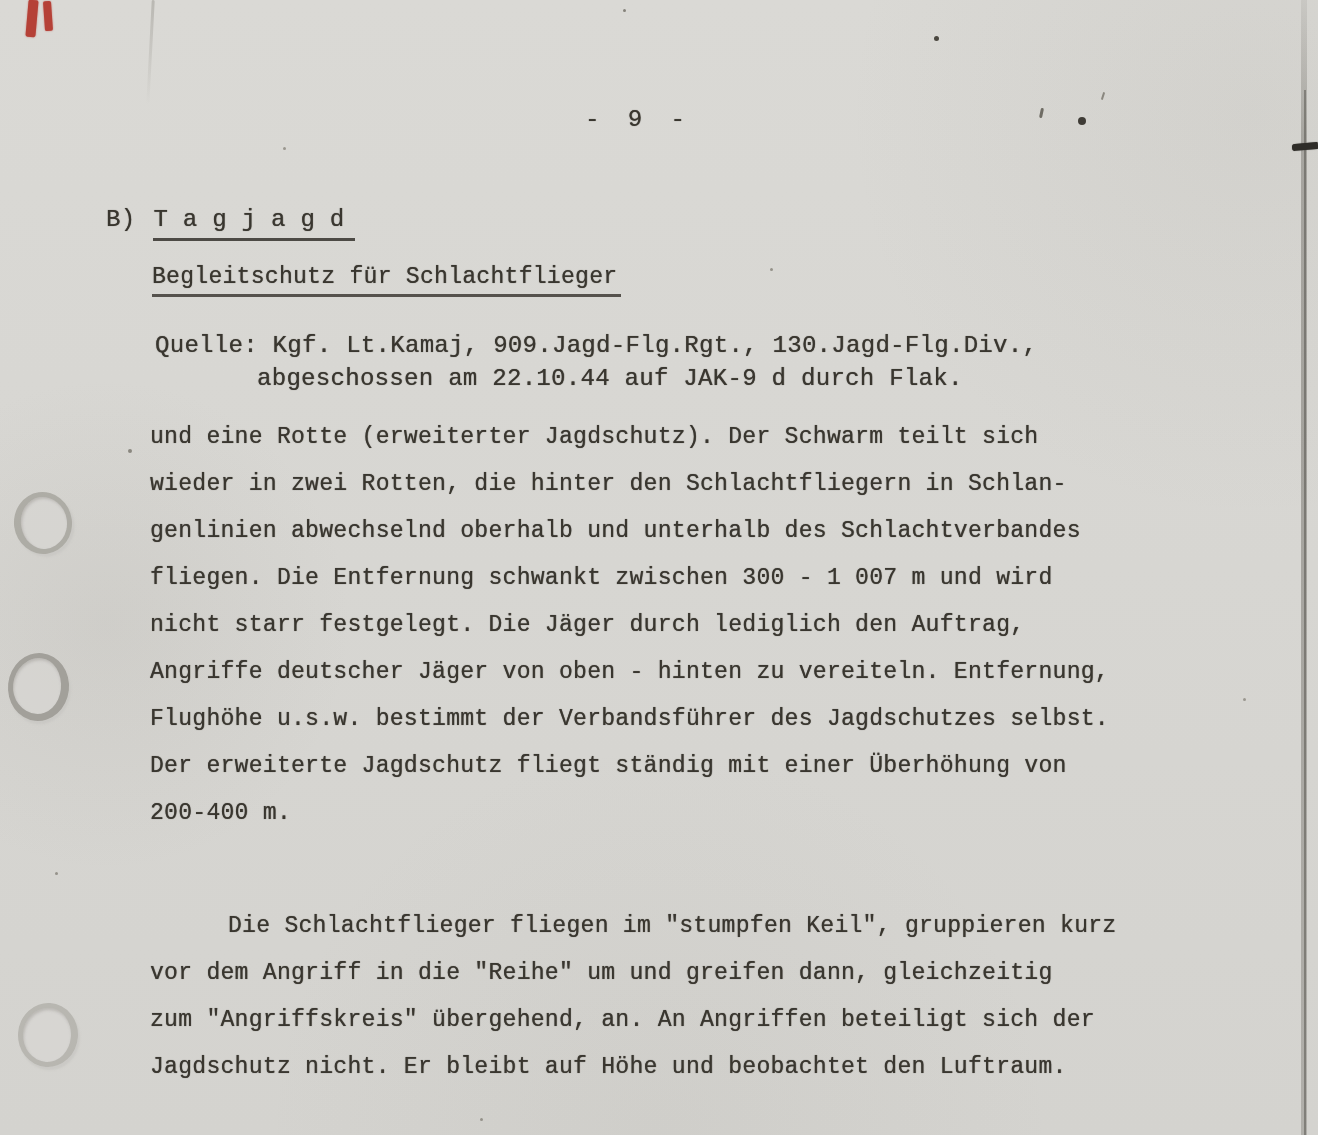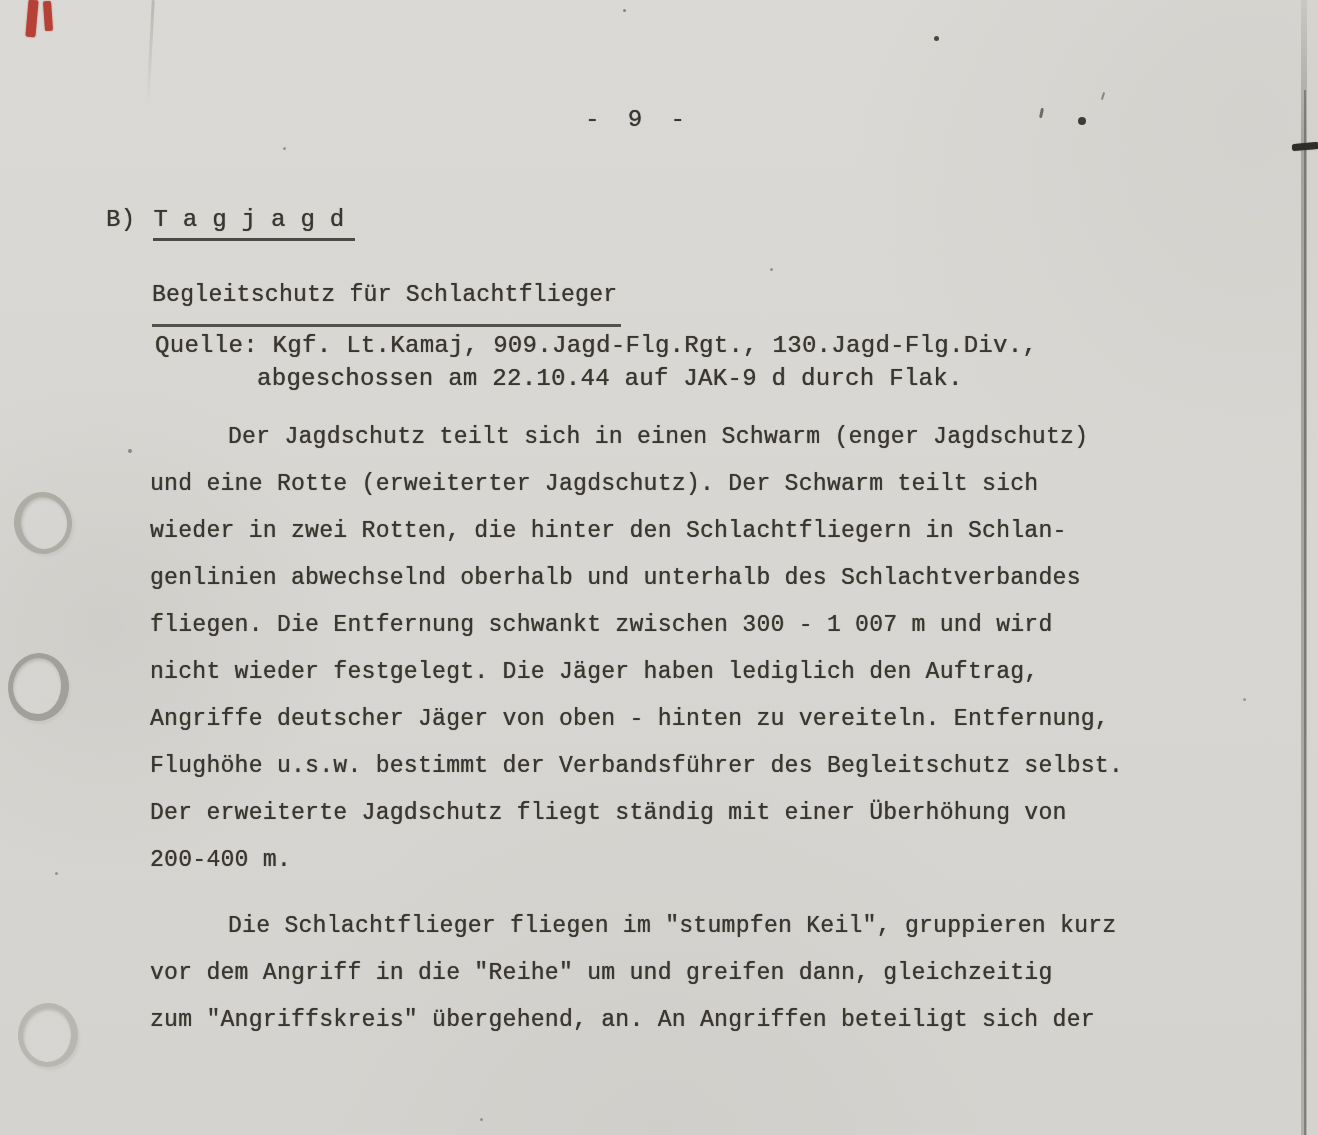--- a/index.html
+++ b/index.html
@@ -30,23 +30,23 @@
   }
   .page-number { left: 585px; top: 106px; font-size: 24px; letter-spacing: 7px; }
   .heading-row { left: 106px; top: 206px; font-size: 24px; }
   .heading-label { display: inline-block; margin-right: 18px; }
   .heading-title {
     display: inline-block;
     border-bottom: 3px solid rgba(52,49,43,0.85);
     padding-bottom: 5px; padding-right: 10px;
   }
   .subheading {
-    left: 152px; top: 282px; font-size: 23px;
+    left: 152px; top: 264px; font-size: 23px;
     border-bottom: 3px solid rgba(52,49,43,0.8);
-    padding-bottom: 16px; padding-right: 4px;
+    padding-bottom: 4px; padding-right: 4px;
   }
   .source-line1 { left: 155px; top: 332px; }
   .source-line2 { left: 257px; top: 365px; text-align: right; }
   .paragraph { position: absolute; left: 150px; }
   .paragraph-1 { top: 414px; }
   .paragraph-2 { top: 903px; }
   .text-line { position: relative; height: 47px; line-height: 47px; white-space: nowrap;
     font-size: 23px; letter-spacing: 0.3px;
     text-shadow: 0 0 1px rgba(57,54,47,0.65), 0.4px 0.4px 0 rgba(57,54,47,0.35); }
   .text-line.indent { padding-left: 78px; }
@@ -143,31 +143,31 @@
   <div class="typed heading-row">
     <span class="heading-label">B)</span><span class="heading-title">T a g j a g d</span>
   </div>
 
   <div class="typed subheading">Begleitschutz für Schlachtflieger</div>
 
   <div class="typed source-line1">Quelle: Kgf. Lt.Kamaj, 909.Jagd-Flg.Rgt., 130.Jagd-Flg.Div.,</div>
   <div class="typed source-line2">abgeschossen am 22.10.44 auf JAK-9 d durch Flak.</div>
 
   <div class="paragraph paragraph-1">
-    <div class="text-line indent">Der Jagdschutz teilt sich in einen Schwarm (enger Jagdschutz)</div>
     <div class="text-line">und eine Rotte (erweiterter Jagdschutz). Der Schwarm teilt sich</div>
     <div class="text-line">wieder in zwei Rotten, die hinter den Schlachtfliegern in Schlan-</div>
     <div class="text-line">genlinien abwechselnd oberhalb und unterhalb des Schlachtverbandes</div>
     <div class="text-line">fliegen. Die Entfernung schwankt zwischen 300 - 1 007 m und wird</div>
-    <div class="text-line">nicht wieder festgelegt. Die Jäger haben lediglich den Auftrag,</div>
+    <div class="text-line">nicht starr festgelegt. Die Jäger durch lediglich den Auftrag,</div>
     <div class="text-line">Angriffe deutscher Jäger von oben - hinten zu vereiteln. Entfernung,</div>
-    <div class="text-line">Flughöhe u.s.w. bestimmt der Verbandsführer des Begleitschutz selbst.</div>
+    <div class="text-line">Flughöhe u.s.w. bestimmt der Verbandsführer des Jagdschutzes selbst.</div>
     <div class="text-line">Der erweiterte Jagdschutz fliegt ständig mit einer Überhöhung von</div>
     <div class="text-line">200-400 m.</div>
   </div>
 
   <div class="paragraph paragraph-2">
     <div class="text-line indent">Die Schlachtflieger fliegen im "stumpfen Keil", gruppieren kurz</div>
     <div class="text-line">vor dem Angriff in die "Reihe" um und greifen dann, gleichzeitig</div>
     <div class="text-line">zum "Angriffskreis" übergehend, an. An Angriffen beteiligt sich der</div>
+    <div class="text-line">Jagdschutz nicht. Er bleibt auf Höhe und beobachtet den Luftraum.</div>
   </div>
 
 </div>
 
 </body></html>

